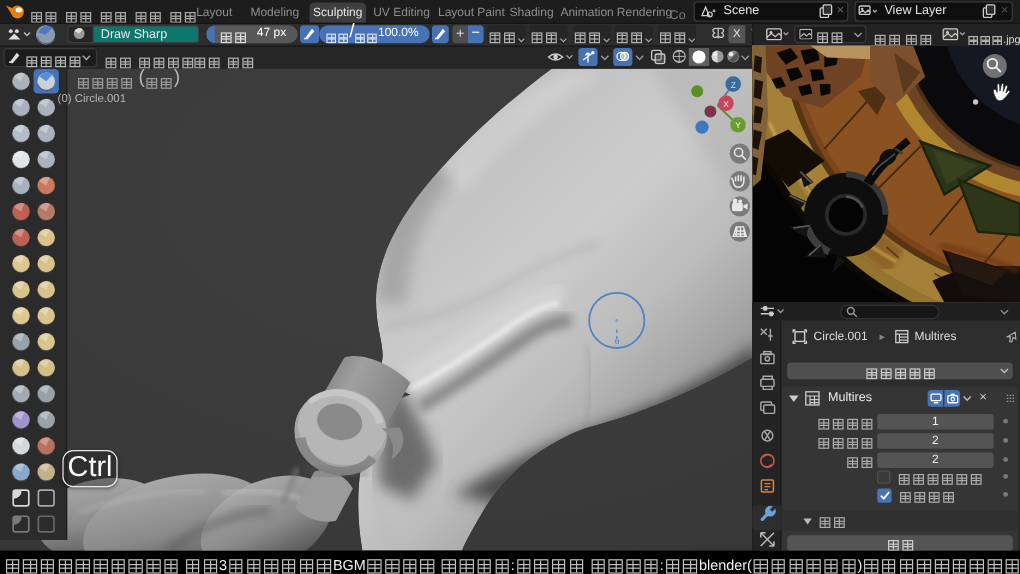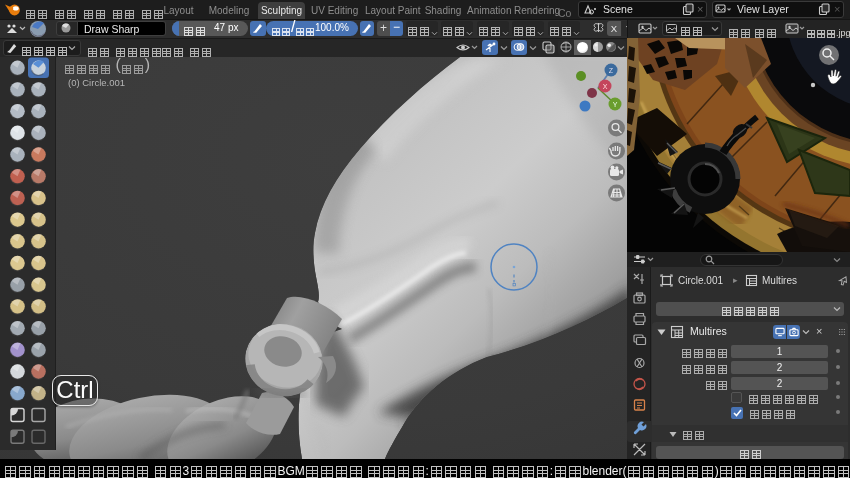--- a/index.html
+++ b/index.html
@@ -93,21 +93,21 @@
 <svg class="abs" style="left:29px;top:20px;" width="18" height="18" viewBox="0 0 18 18">
 <circle cx="9" cy="9" r="8" fill="#8a9cb0"></circle>
 <path d="M3 7 A8 8 0 0 1 15 3 L9 9 Z" fill="#4a79c4"></path>
 <path d="M2 11 a8 8 0 0 0 14 2" fill="none" stroke="#667" stroke-width="1"></path>
 </svg>
 <div class="abs" style="left:56px;top:20.5px;width:22px;height:15px;background:#262626;border:1px solid #3e3e3e;border-radius:3px 0 0 3px;"></div>
 <svg class="abs" style="left:60px;top:23px;" width="12" height="10" viewBox="0 0 12 10">
 <circle cx="6" cy="5" r="4.5" fill="#999"></circle>
       <path d="M2 3 A4.5 4.5 0 0 1 9 1.5 L6 5 Z" fill="#ddd"></path>
 </svg>
-<div class="abs" style="left:78px;top:20.5px;width:88px;height:15px;background:#000000;border:1px solid #3e3e3e;border-left:none;border-radius:0 3px 3px 0;color:#e8e8e8;font-size:10.5px;line-height:14px;padding-left:6px;">Draw Sharp</div>
+<div class="abs" style="left:78px;top:20.5px;width:88px;height:15px;background:#0f766e;border:1px solid #3e3e3e;border-left:none;border-radius:0 3px 3px 0;color:#e8e8e8;font-size:10.5px;line-height:14px;padding-left:6px;">Draw Sharp</div>
 <div class="abs" style="left:172px;top:20.5px;width:76px;height:15px;background:#585858;border-radius:8px;overflow:hidden;">
       <div class="abs" style="left:0;top:0;width:7px;height:15px;background:#4772b3;"></div>
     </div>
 <div class="abs row s9" style="left:182px;top:20px;height:16px;color:#fff;">
       <b class="k"></b>
       <b class="k"></b>
     </div>
 <div class="abs" style="left:214px;top:22px;font-size:10px;color:#fff;">47 px</div>
 <div class="abs" style="left:250px;top:20.5px;width:16px;height:15px;background:#4772b3;border-radius:3px;"></div>
 <svg class="abs" style="left:252px;top:22px;" width="12" height="12" viewBox="0 0 12 12">
@@ -475,21 +475,21 @@
 <div class="abs row s9" style="left:63px;top:63px;height:11px;color:#b5b5b5;">
       <b class="k"></b>
       <b class="k"></b>
       <b class="k"></b>
       <b class="k"></b>
       <i>&nbsp;(</i>
       <b class="k"></b>
       <b class="k"></b>
       <i>)</i>
     </div>
-<div class="abs" style="left:68px;top:77px;font-size:9.5px;color:#b5b5b5;">(0) Circle.001</div>
+<div class="abs" style="left:48px;top:77px;font-size:9.5px;color:#b5b5b5;">(0) Circle.001</div>
 <div class="abs" style="left:52px;top:375px;width:46px;height:31px;background:rgba(35,35,35,.45);border:1.5px solid #e8e8e8;border-radius:9px;color:#fafafa;font-size:24px;text-align:center;line-height:28px;box-shadow:0 1px 3px rgba(0,0,0,.4);">Ctrl</div>
 <svg class="abs" style="left:566px;top:57px;" width="61" height="60" viewBox="0 0 61 60">
 <g stroke-width="1.6" fill="none">
 <path d="M32 31 L45 13" stroke="#5a7fae"></path>
         <path d="M32 31 L39 29" stroke="#b14a60"></path>
         <path d="M32 31 L49 47" stroke="#5e8a2e"></path>
 </g>
 <circle cx="15" cy="19" r="5" fill="#5b8f24"></circle>
 <circle cx="45" cy="13" r="6.5" fill="#3b6a9d"></circle>
       <text x="45" y="16" font-size="7" fill="#dde" text-anchor="middle" font-family="Liberation Sans">Z</text>

